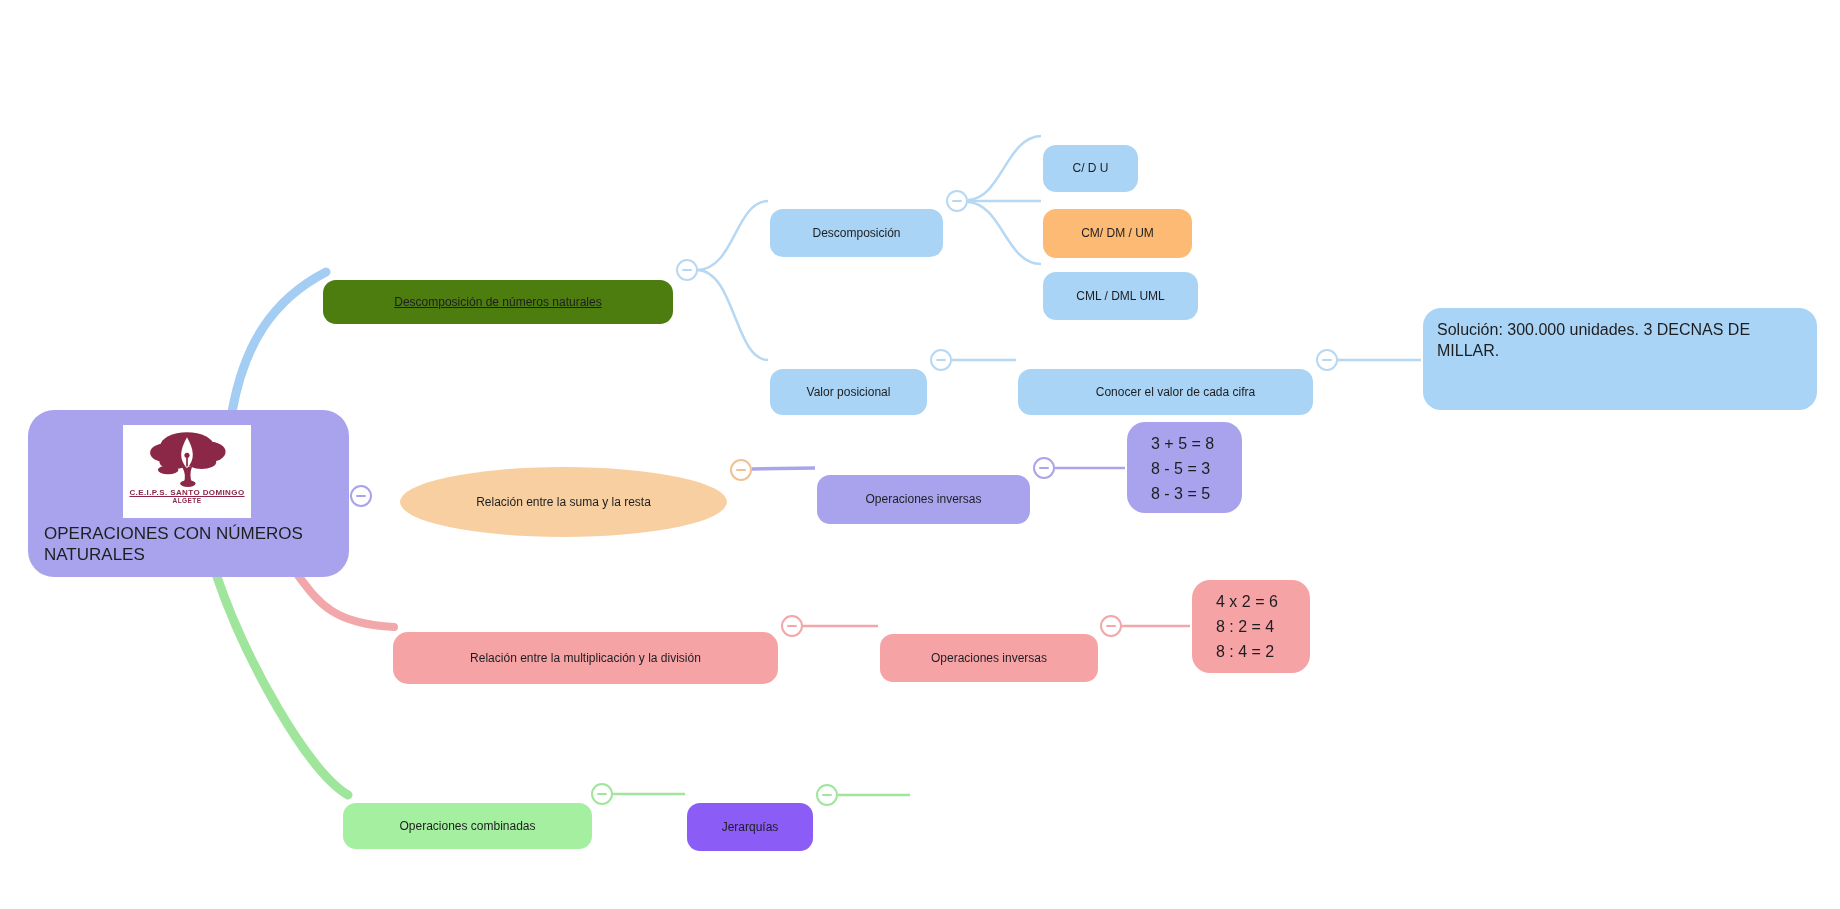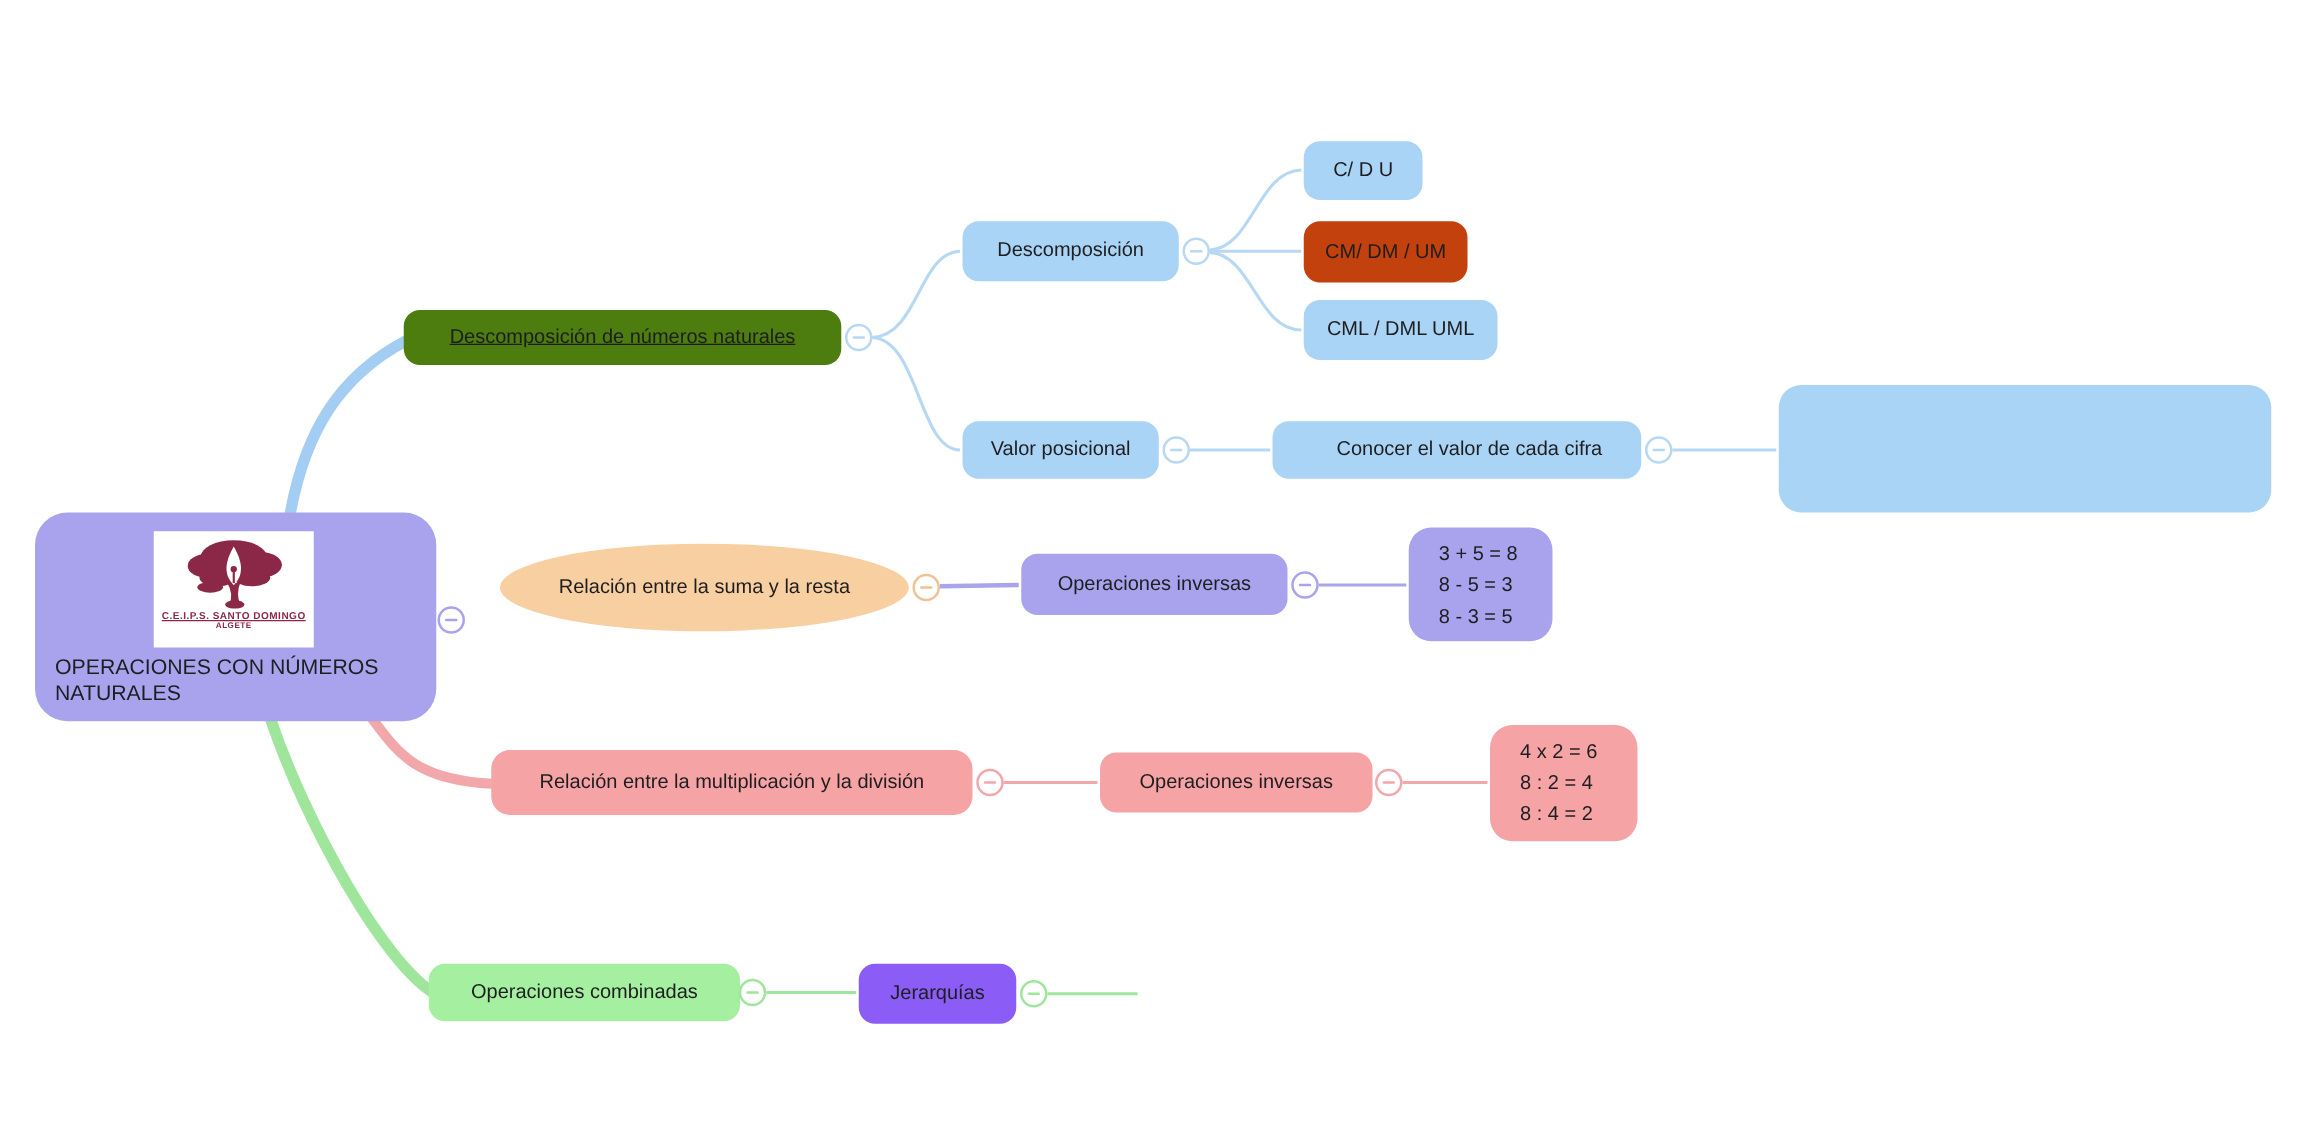--- a/index.html
+++ b/index.html
@@ -1,21 +1,21 @@
 <!DOCTYPE html>
 <html><head>
 <meta charset="utf-8">
 <style>
   html,body{margin:0;padding:0;background:#ffffff;}
   .canvas{position:relative;width:1840px;height:909px;background:#ffffff;overflow:hidden;
           font-family:"Liberation Sans",sans-serif;color:#1e1e20;}
   .links{position:absolute;left:0;top:0;z-index:1;}
   .links path{fill:none;}
   .node{position:absolute;z-index:2;display:flex;align-items:center;justify-content:center;
-        font-size:16px;line-height:1.25;text-align:center;box-sizing:border-box;}
+        font-size:12px;line-height:1.25;text-align:center;box-sizing:border-box;margin-top:32px;}
   .rrect{border-radius:13px;}
   .bigr{border-radius:18px;}
   .node .lbl{pointer-events:none;}
   .collapse{position:absolute;z-index:3;width:22px;height:22px;border-radius:50%;
             background:#ffffff;border:2px solid #999;display:flex;align-items:center;
             justify-content:center;box-sizing:border-box;}
   .collapse .minus{display:block;width:10px;height:2px;border-radius:1px;}
   .textbox{position:absolute;z-index:2;box-sizing:border-box;font-size:16px;line-height:1.3;
            text-align:left;padding:12px 14px;}
   .eqbox{position:absolute;z-index:2;box-sizing:border-box;font-size:16px;line-height:1.55;
@@ -93,21 +93,21 @@
   <div class="node rrect" style="left: 770px; top: 177px; width: 173px; height: 48px; background-color: rgb(169, 212, 245);">
     <span class="lbl">Descomposición</span>
   </div>
   <div class="collapse" style="left: 946px; top: 190px; border-color: rgb(183, 216, 243);">
     <span class="minus" style="background-color: rgb(183, 216, 243);"></span>
   </div>
 
   <div class="node rrect" style="left: 1043px; top: 113px; width: 95px; height: 47px; background-color: rgb(169, 212, 245);">
     <span class="lbl">C/ D U</span>
   </div>
-  <div class="node rrect" style="left: 1043px; top: 177px; width: 131px; height: 49px; background-color: #c2410c;">
+  <div class="node rrect" style="left: 1043px; top: 177px; width: 149px; height: 49px; background-color: #fdba74;">
     <span class="lbl">CM/ DM / UM</span>
   </div>
   <div class="node rrect" style="left: 1043px; top: 240px; width: 155px; height: 48px; background-color: rgb(169, 212, 245);">
     <span class="lbl">CML / DML UML</span>
   </div>
 
   <div class="node rrect" style="left: 770px; top: 337px; width: 157px; height: 46px; background-color: rgb(169, 212, 245);">
     <span class="lbl">Valor posicional</span>
   </div>
   <div class="collapse" style="left: 930px; top: 349px; border-color: rgb(183, 216, 243);">
@@ -115,20 +115,21 @@
   </div>
 
   <div class="node rrect" style="left: 1018px; top: 337px; width: 295px; height: 46px; background-color: rgb(169, 212, 245); padding-left: 20px;">
     <span class="lbl">Conocer el valor de cada cifra</span>
   </div>
   <div class="collapse" style="left: 1316px; top: 349px; border-color: rgb(183, 216, 243);">
     <span class="minus" style="background-color: rgb(183, 216, 243);"></span>
   </div>
 
   <div class="textbox bigr" style="left: 1423px; top: 308px; width: 394px; height: 102px; background-color: rgb(169, 212, 245);">
+    <div>Solución: 300.000 unidades. 3 DECNAS DE MILLAR.</div>
   </div>
 
   <div class="node ellipse" style="left: 400px; top: 435px; width: 327px; height: 70px; background-color: rgb(248, 207, 160);">
     <span class="lbl">Relación entre la suma y la resta</span>
   </div>
   <div class="collapse" style="left: 730px; top: 459px; border-color: rgb(239, 194, 148);">
     <span class="minus" style="background-color: rgb(239, 194, 148);"></span>
   </div>
 
   <div class="node rrect" style="left: 817px; top: 443px; width: 213px; height: 49px; background-color: rgb(169, 163, 238);">

